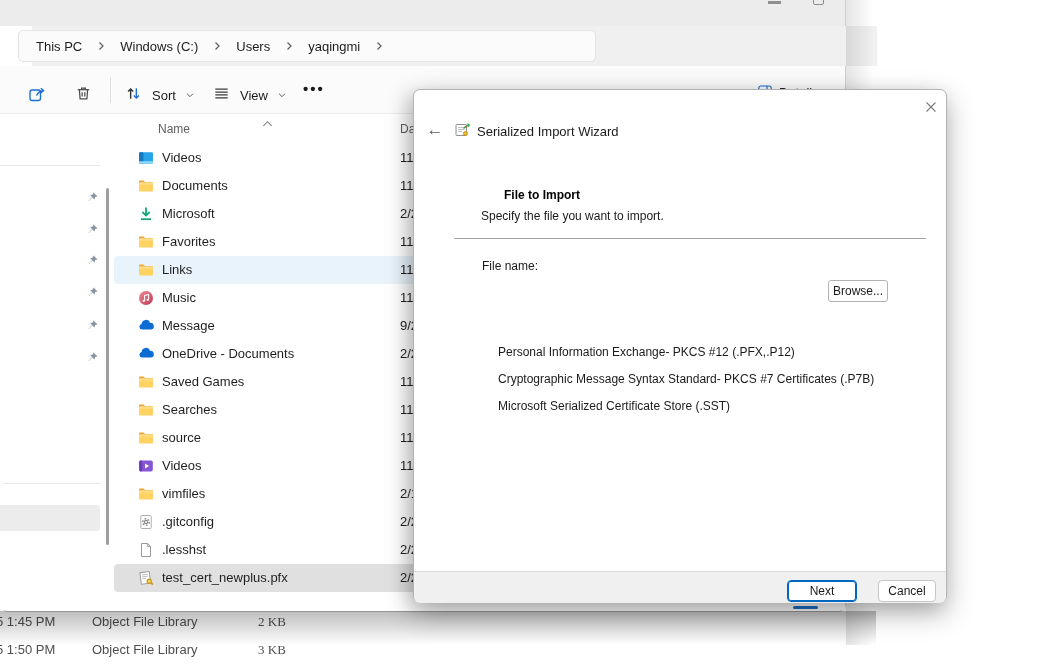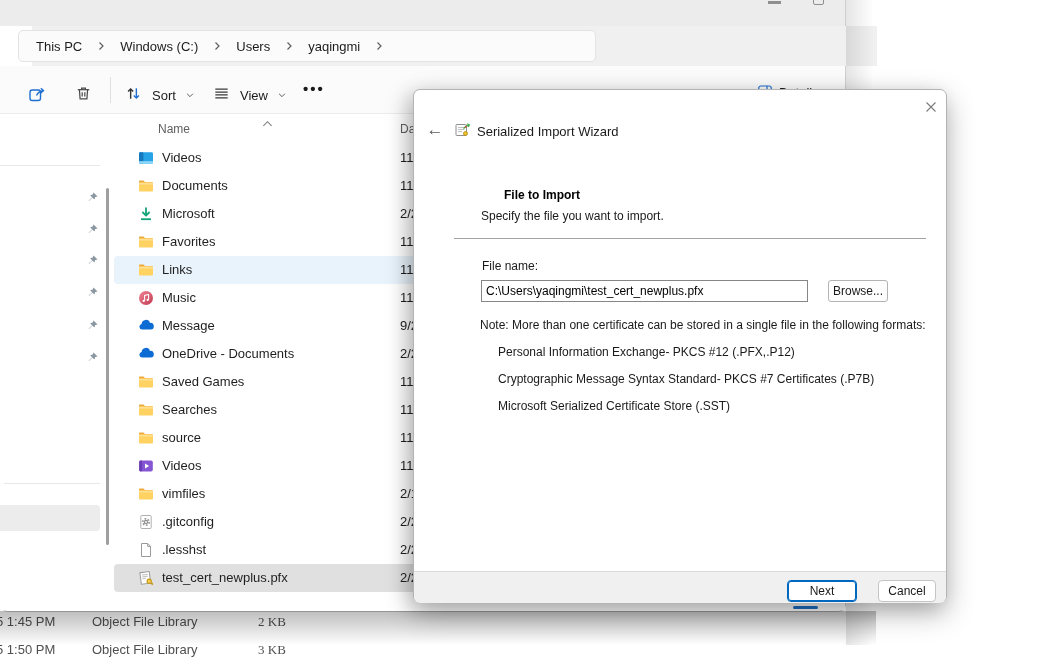--- a/index.html
+++ b/index.html
@@ -429,24 +429,22 @@
         <circle cx="11.8" cy="5.8" r="1" fill="#d6493f"></circle>
         </svg>
     </div>
     <div class="dlg-title">Serialized Import Wizard</div>
 
     <div class="dlg-heading">File to Import</div>
     <div class="dlg-sub">Specify the file you want to import.</div>
     <div class="dlg-hr"></div>
 
     <div class="dlg-filelabel">File name:</div>
-    <input class="dlg-input" value="C:\Users\yaqingmi\test_cert_newplus.pfx" style="">
     <div class="dlg-browse">Browse...</div>
 
-    <div class="dlg-note">Note:  More than one certificate can be stored in a single file in the following formats:</div>
     <div id="format-list">
         <div class="dlg-format" style="top: 255px;">Personal Information Exchange- PKCS #12 (.PFX,.P12)</div>
         <div class="dlg-format" style="top: 282px;">Cryptographic Message Syntax Standard- PKCS #7 Certificates (.P7B)</div>
         <div class="dlg-format" style="top: 309px;">Microsoft Serialized Certificate Store (.SST)</div>
       </div>
 
     <div class="dlg-footer"></div>
     <div class="btn btn-next">Next</div>
     <div class="btn btn-cancel">Cancel</div>
   </div>

